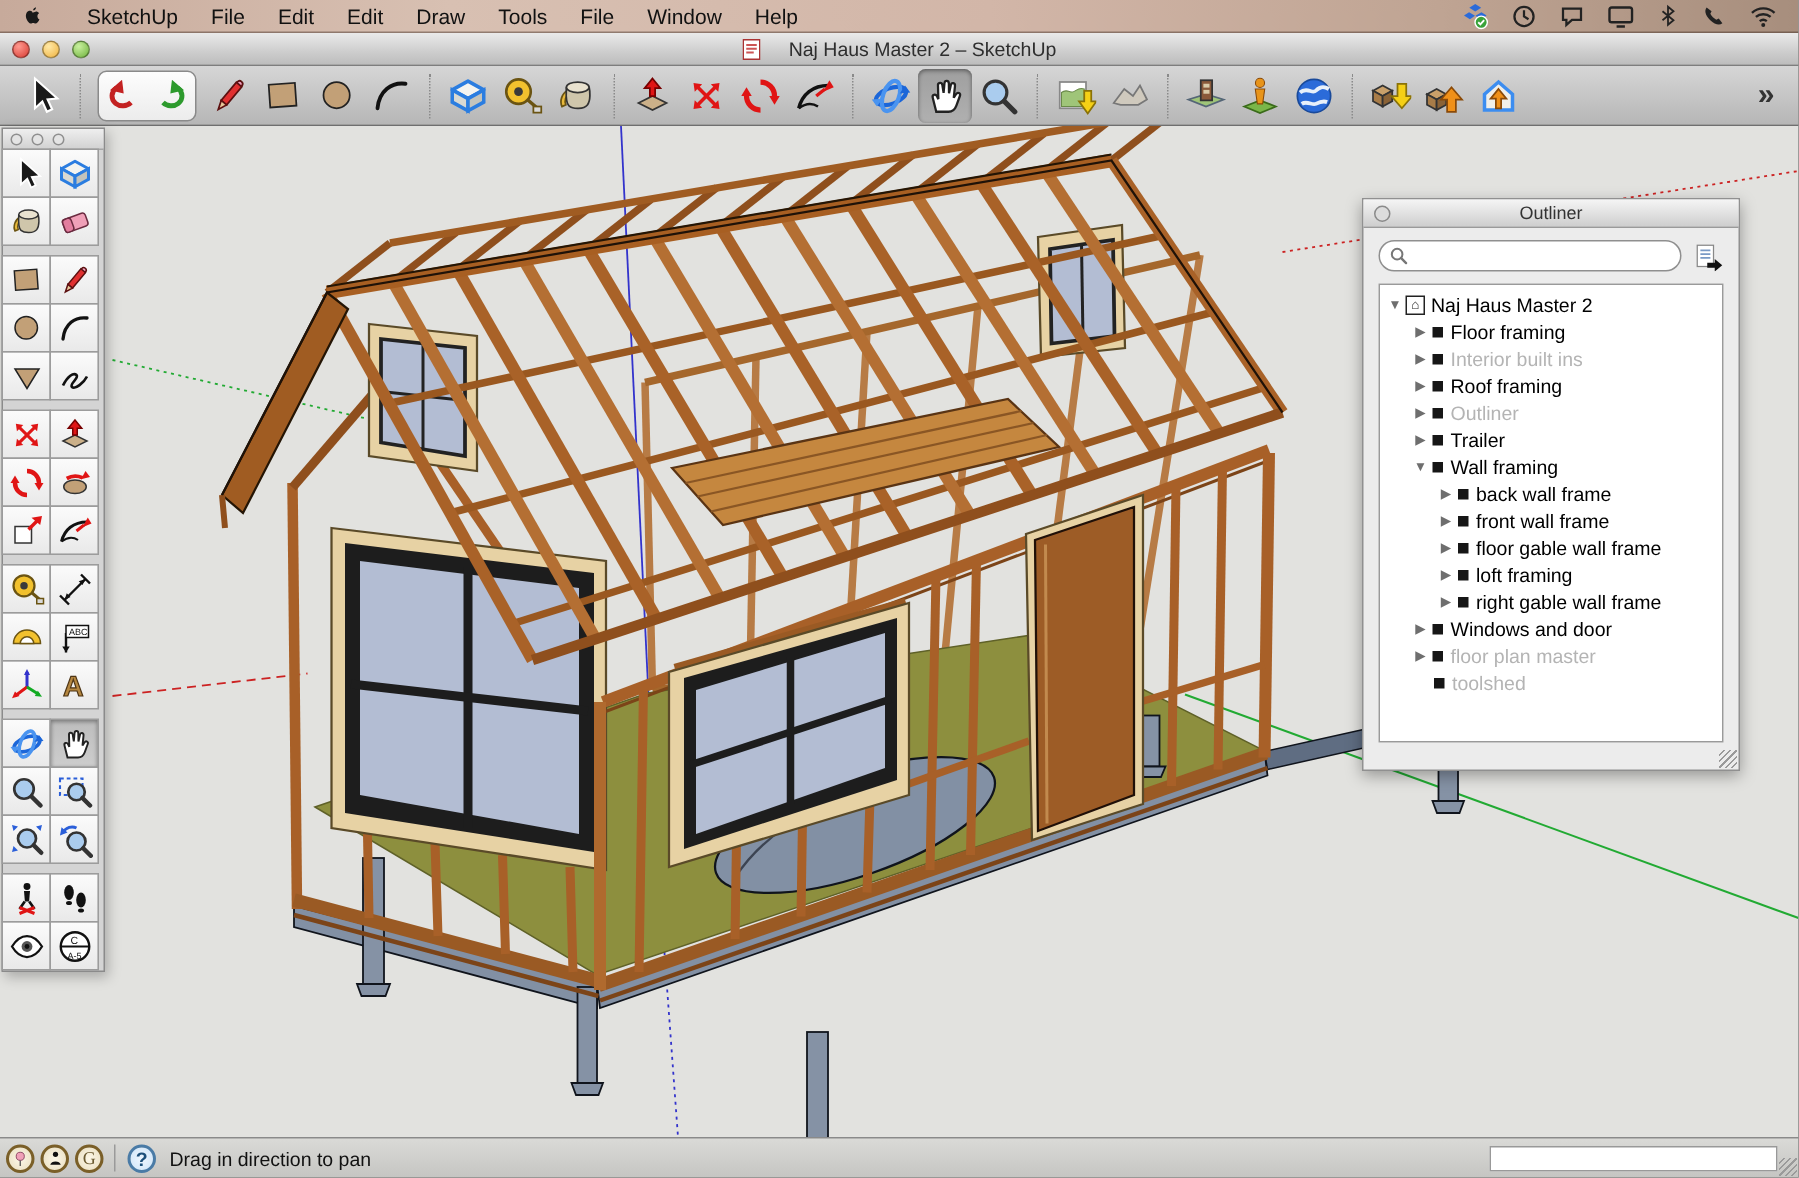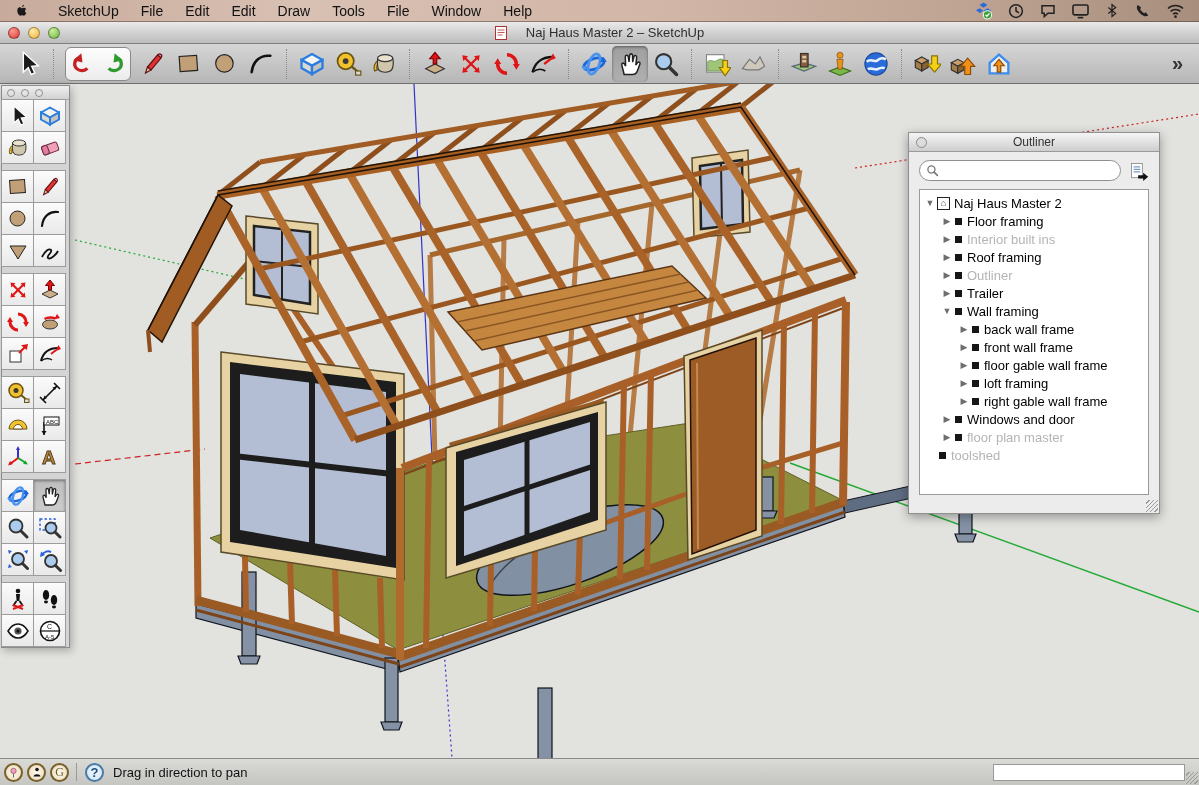--- a/index.html
+++ b/index.html
@@ -995,21 +995,21 @@
         <div class="tree-row" style="padding-left: 21px;">
           <span class="disc">▶</span>
           <span class="sq"></span>
           <span>Windows and door</span>
         </div>
         <div class="tree-row dim" style="padding-left: 21px;">
           <span class="disc">▶</span>
           <span class="sq"></span>
           <span>floor plan master</span>
         </div>
-        <div class="tree-row dim" style="padding-left: 5px;">
+        <div class="tree-row dim" style="padding-left: 22px;">
           <span class="disc"></span>
           <span class="sq"></span>
           <span>toolshed</span>
         </div>
       </div>
     <div class="grip"></div>
   </div>
 
   <div class="statusbar">
     <span class="coin">

